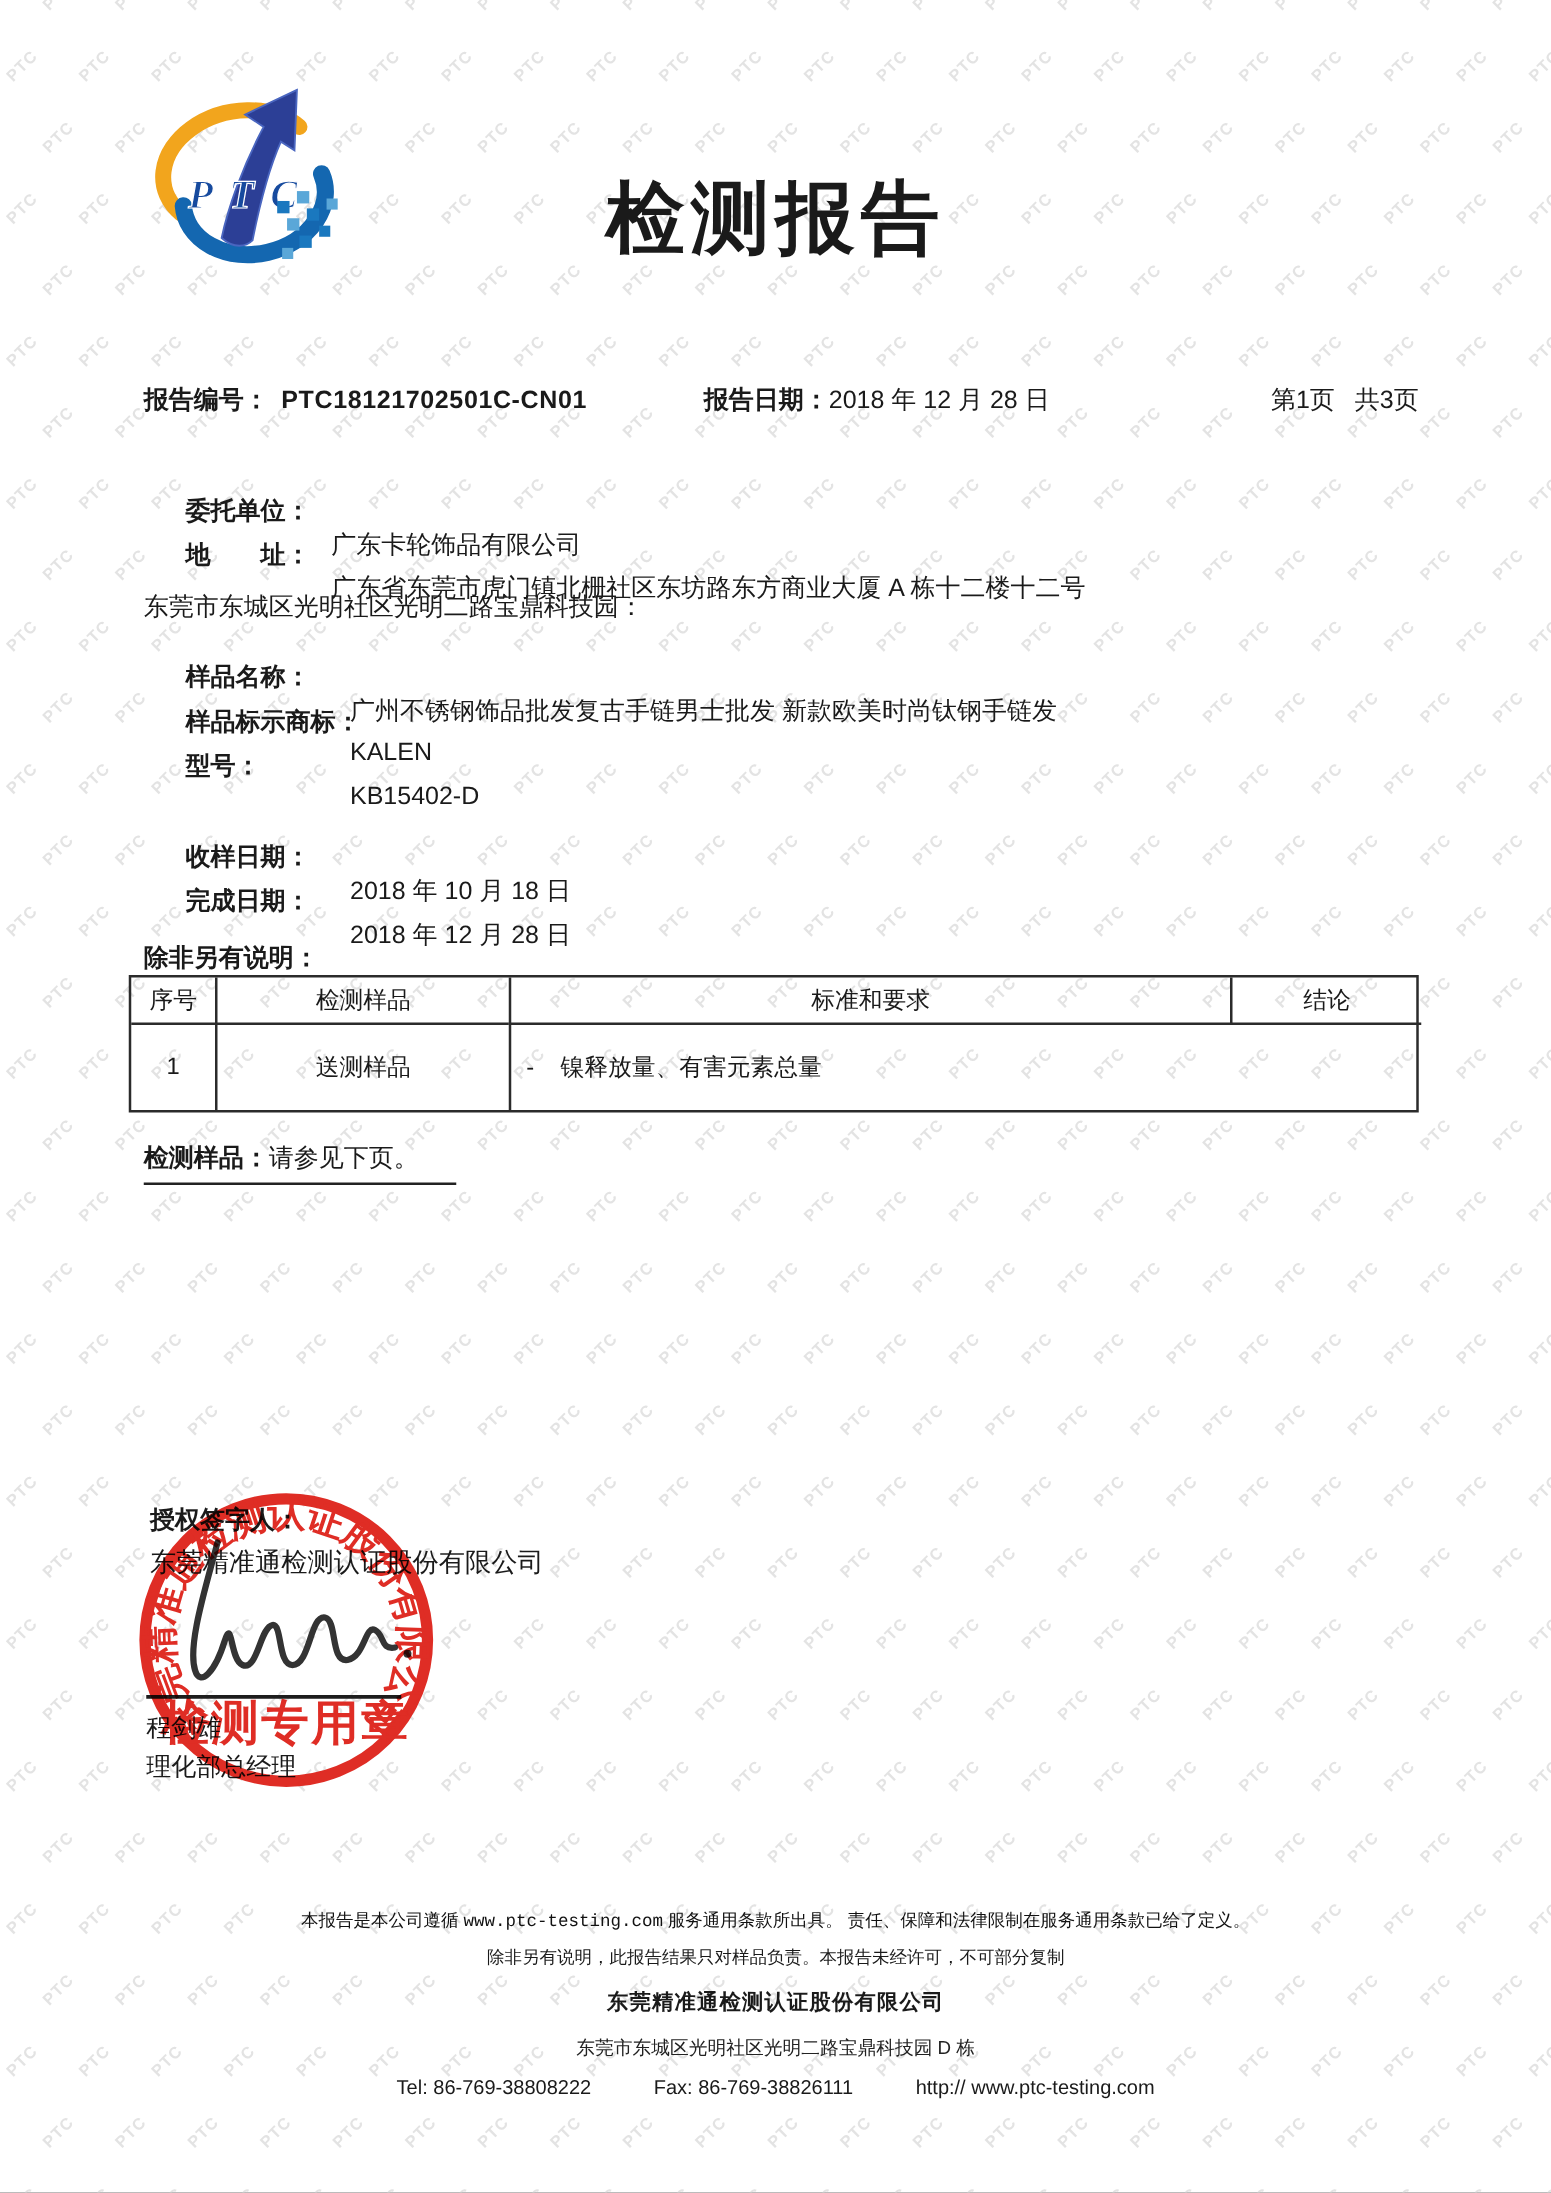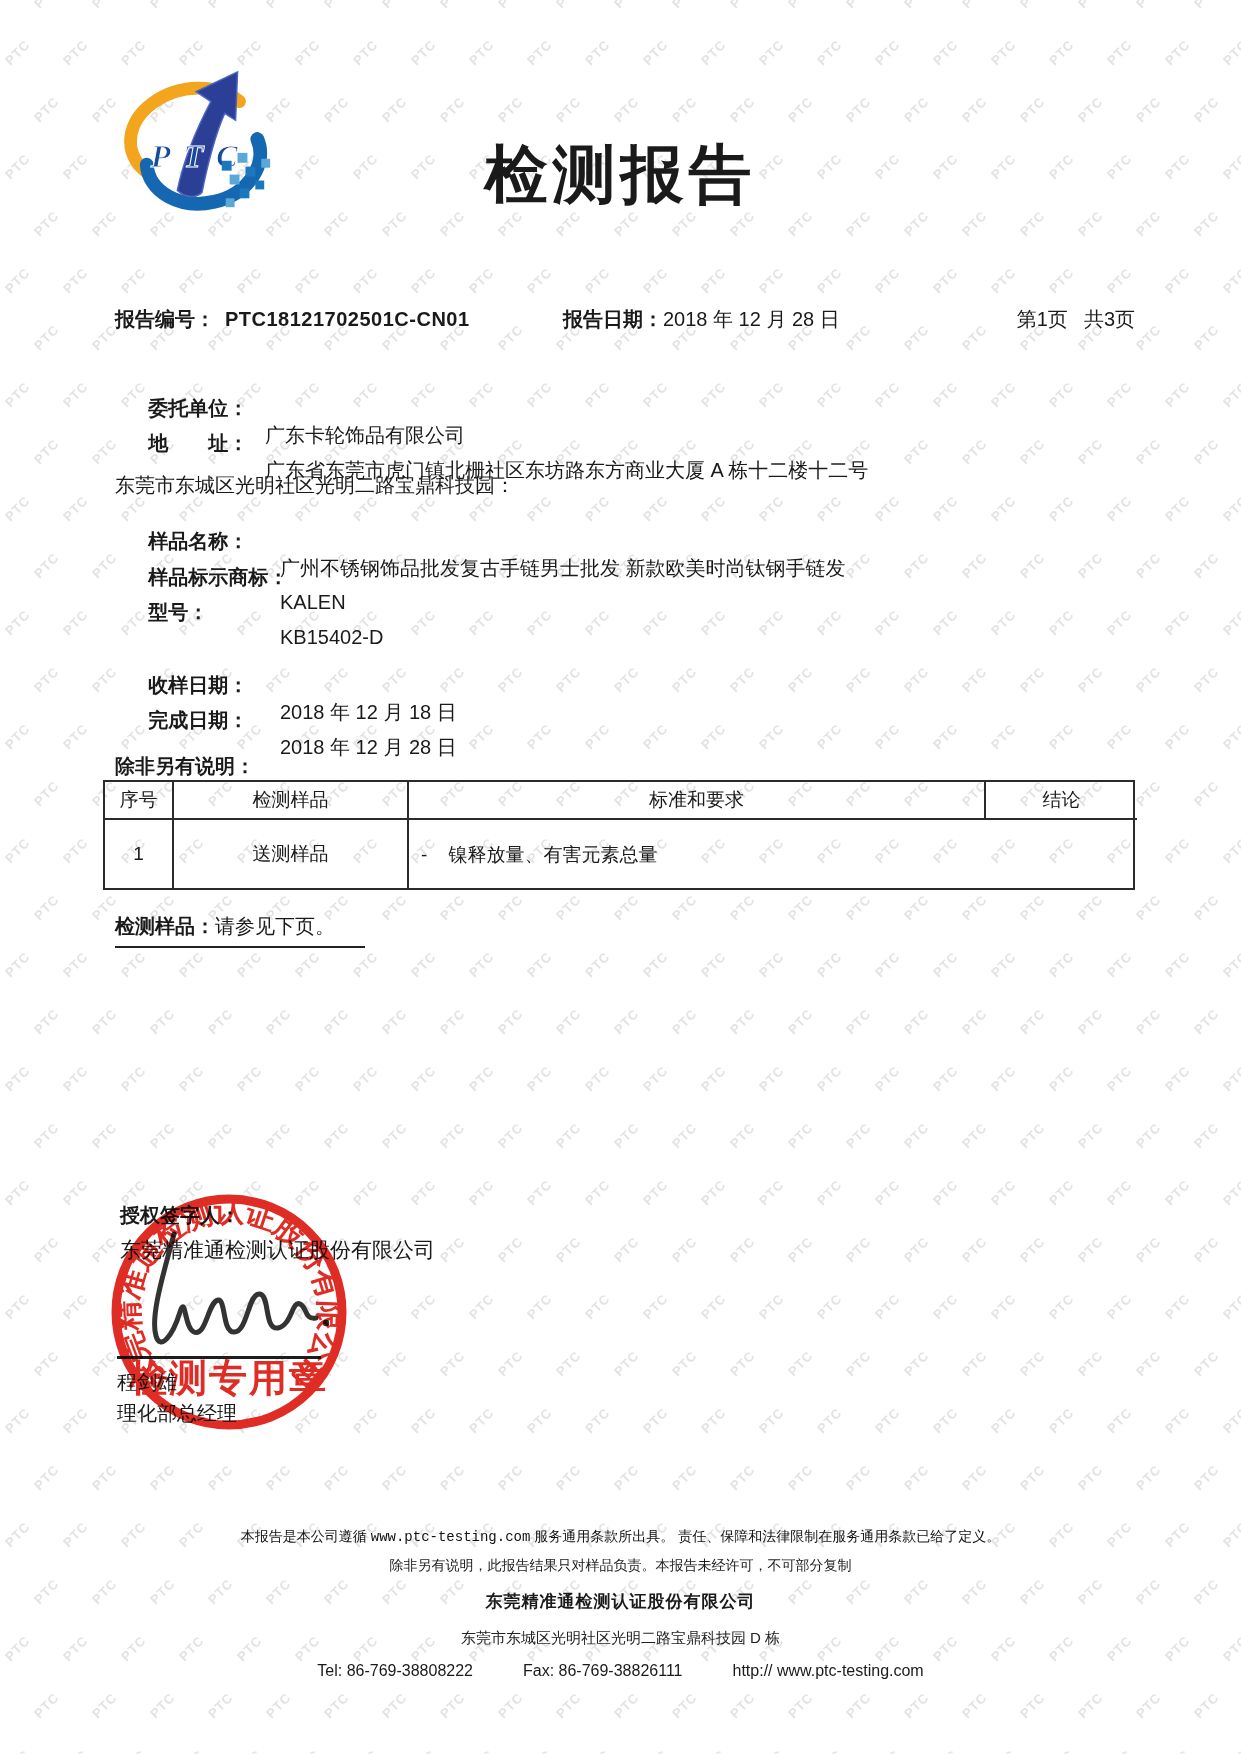--- a/index.html
+++ b/index.html
@@ -840,21 +840,21 @@
     <div class="kv row-s1">
       <span class="lbl">样品标示商标：</span>
       <span class="val">KALEN</span>
     </div>
     <div class="kv row-s2">
       <span class="lbl">型号：</span>
       <span class="val">KB15402-D</span>
     </div>
     <div class="kv row-s4">
       <span class="lbl">收样日期：</span>
-      <span class="val">2018 年 12 月 18 日</span>
+      <span class="val">2018 年 10 月 18 日</span>
     </div>
     <div class="kv row-s5">
       <span class="lbl">完成日期：</span>
       <span class="val">2018 年 12 月 28 日</span>
     </div>
 
     <div class="req-heading">除非另有说明：</div>
 
     <div class="req-table">
       <div class="cell hdr first">序号</div>

